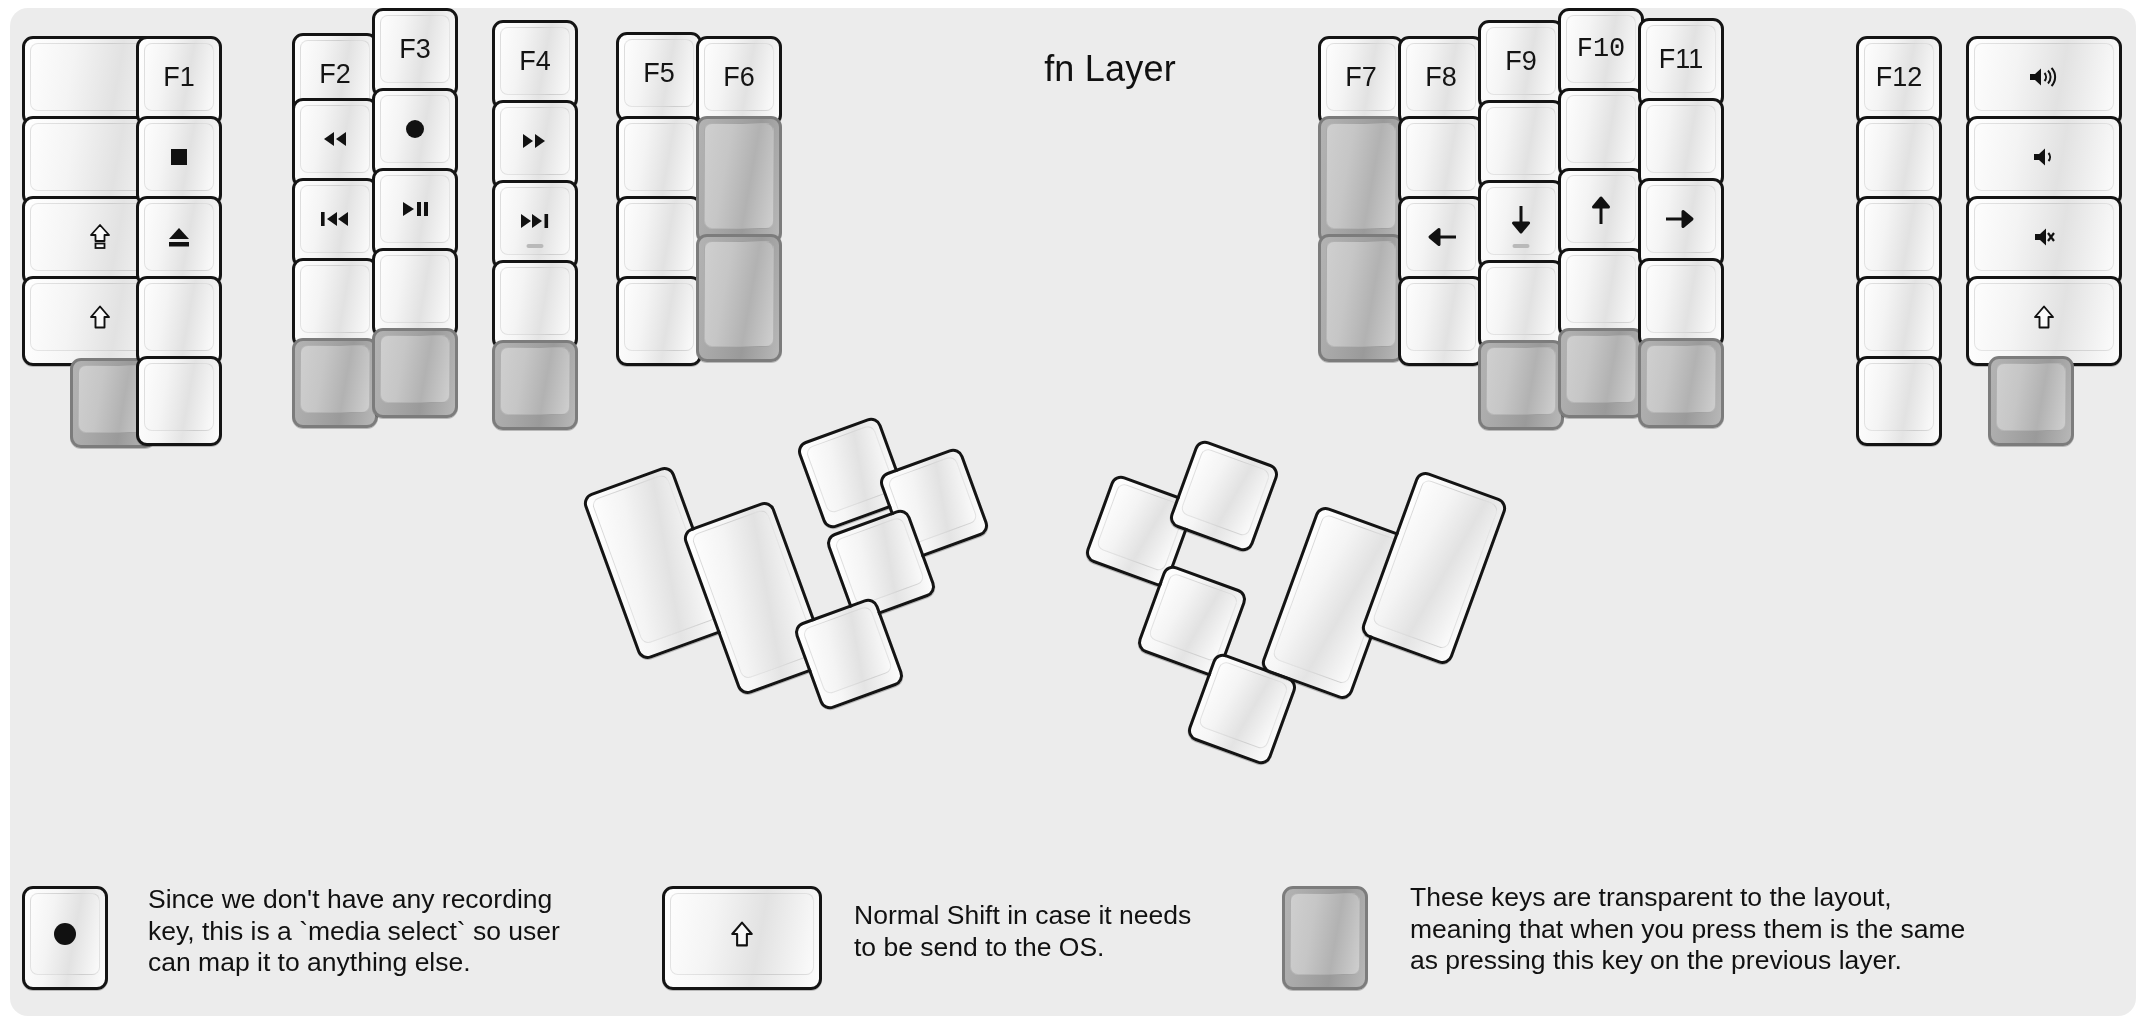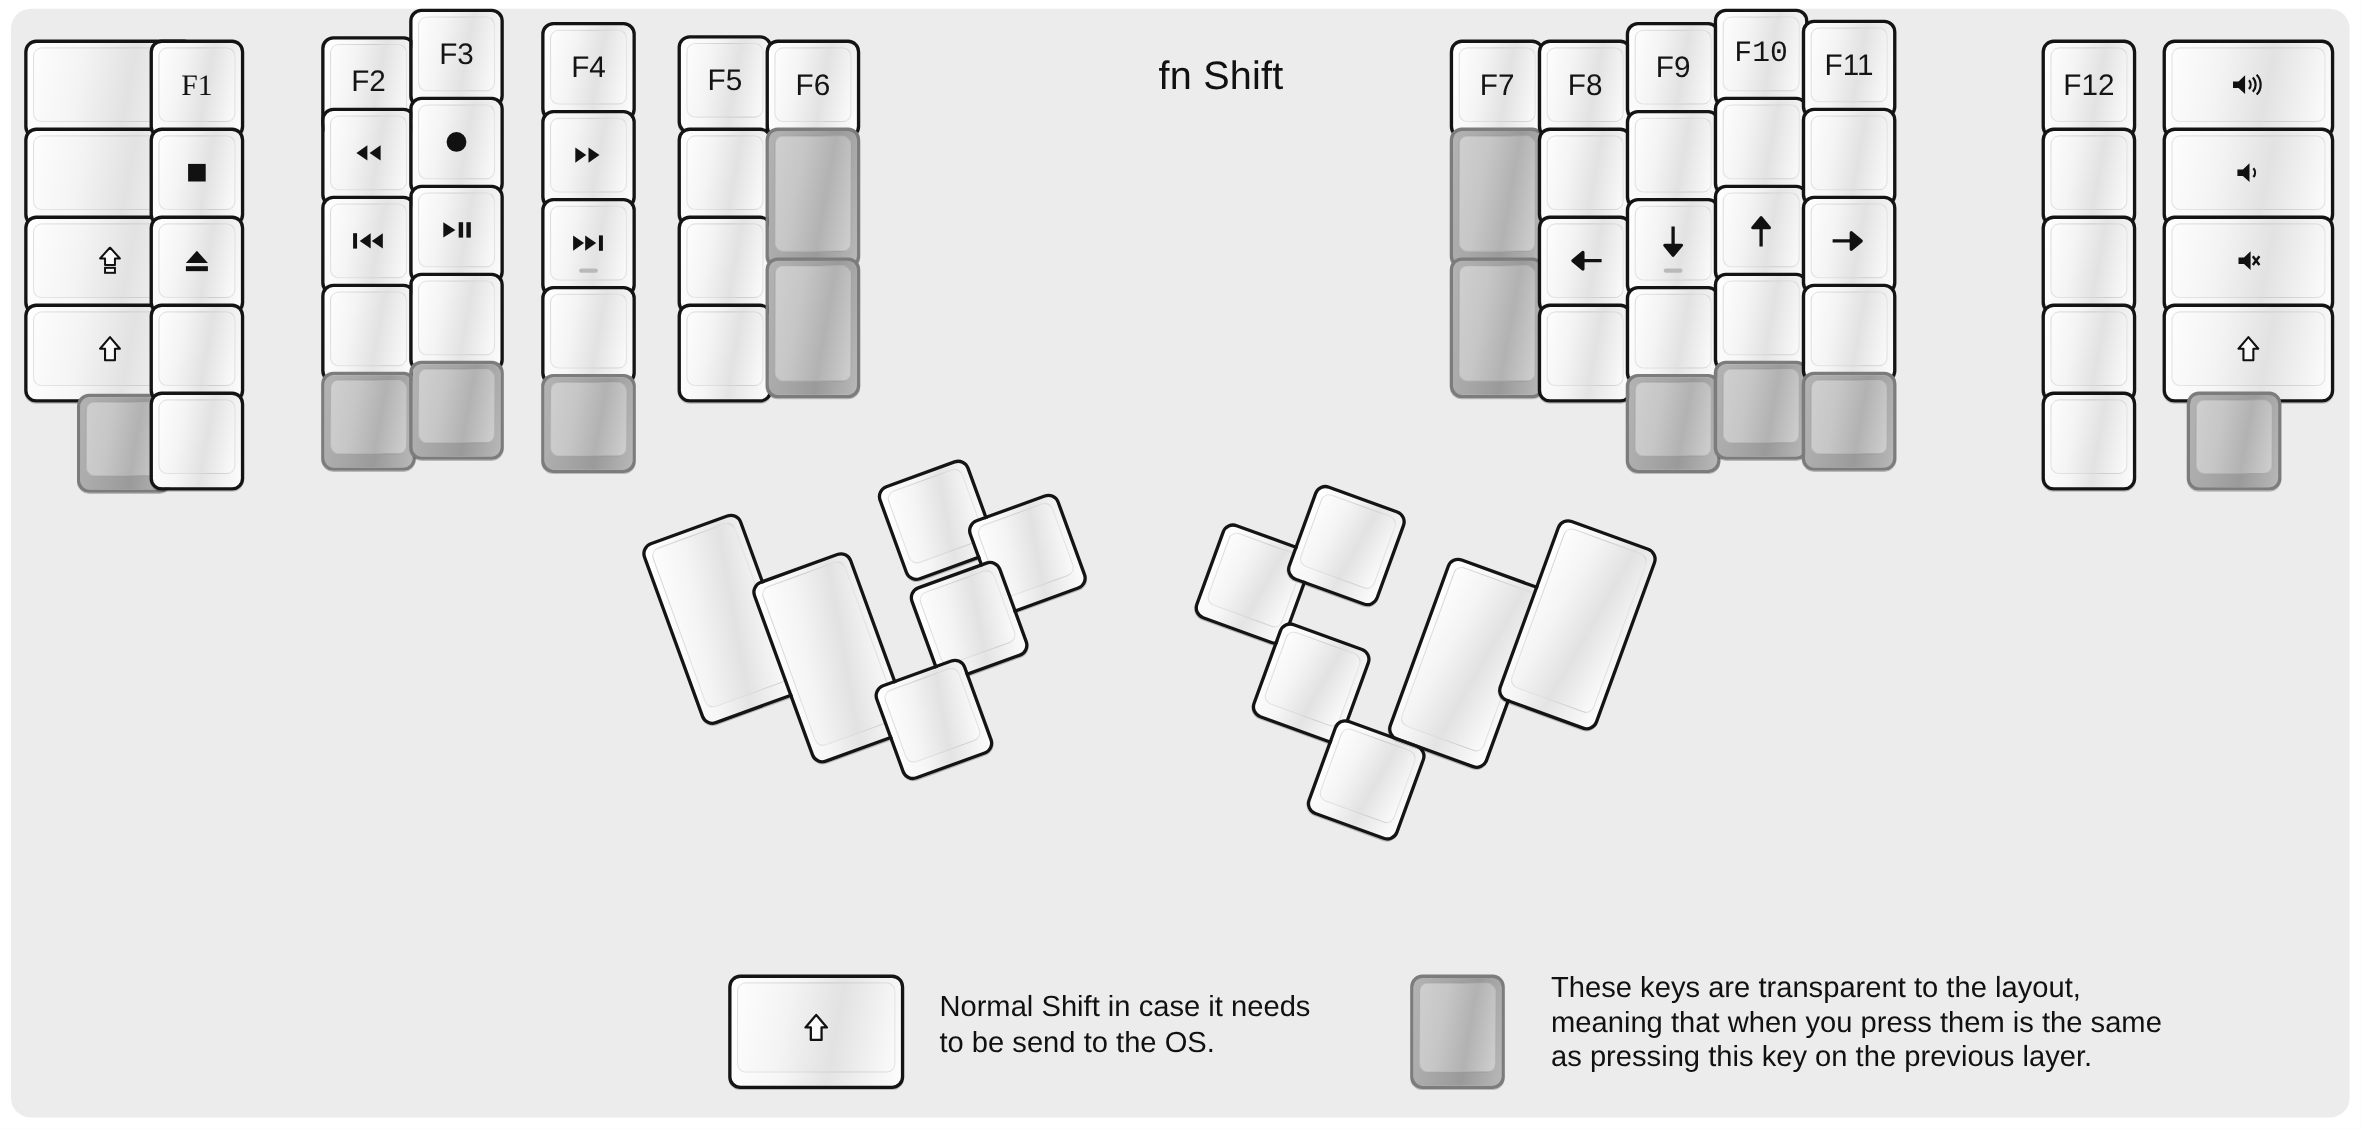--- a/index.html
+++ b/index.html
@@ -96,21 +96,21 @@
   }
   
   svg.ic { display:block; }
 </style>
 </head>
 <body>
 
 <div id="stage">
   <div id="panel"></div>
 
-  <div id="title">fn Shift</div>
+  <div id="title">fn Layer</div>
 
   <div class="key" style="left:22px;top:36px;width:156px;height:90px;">
     <div class="cap"></div>
   </div>
   <div class="key" style="left:22px;top:116px;width:156px;height:90px;">
     <div class="cap"></div>
   </div>
   <div class="key" style="left:22px;top:196px;width:156px;height:90px;">
     <div class="cap">
       <span class="glyph">
@@ -128,21 +128,21 @@
             <path d="M11 1.5 L20 12 L15.5 12 L15.5 22.5 L6.5 22.5 L6.5 12 L2 12 Z" fill="#fafafa" stroke="#111" stroke-width="1.9" stroke-linejoin="round"></path>
           </svg>
       </span>
     </div>
   </div>
 
   <div class="key trans" style="left:70px;top:358px;width:86px;height:90px;">
     <div class="cap"></div>
   </div>
 
-  <div class="key" style="left:136px;top:36px;width:86px;height:90px;font-family:Liberation Serif, serif;">
+  <div class="key" style="left:136px;top:36px;width:86px;height:90px;">
     <div class="cap">
         <span class="lbl">F1</span>
       </div>
   </div>
   <div class="key" style="left:136px;top:116px;width:86px;height:90px;">
     <div class="cap">
       <span class="glyph">
           <svg class="ic" width="20" height="20" viewBox="0 0 20 20">
             <rect x="2" y="2" width="16" height="16" fill="#111"></rect>
           </svg>
@@ -496,20 +496,34 @@
       <div class="cap"></div>
     </div>
     <div class="key" style="left:196px;top:85px;width:96px;height:176px;transform:rotate(20deg);transform-origin:center;">
       <div class="cap"></div>
     </div>
     <div class="key" style="left:296px;top:50px;width:96px;height:176px;transform:rotate(20deg);transform-origin:center;">
       <div class="cap"></div>
     </div>
   </div>
 
+  <div class="legend-item" style="left:22px;top:886px;width:640px;height:120px;">
+    <div class="key lkey" style="width:86px;height:104px;">
+      <div class="cap">
+        <span class="glyph">
+            <svg class="ic" width="26" height="26" viewBox="0 0 26 26">
+              <circle cx="13" cy="13" r="11" fill="#111"></circle>
+            </svg>
+          </span>
+      </div>
+    </div>
+    <div class="ltxt" style="left:126px;top:-2px;width:500px;">Since we don't have any recording
+key, this is a `media select` so user
+can map it to anything else.</div>
+  </div>
 
   <div class="legend-item" style="left:662px;top:886px;width:600px;height:120px;">
     <div class="key lkey" style="width:160px;height:104px;">
       <div class="cap">
         <span class="glyph">
           <svg class="ic" width="24" height="26" viewBox="0 0 22 24">
               <path d="M11 1.5 L20 12 L15.5 12 L15.5 22.5 L6.5 22.5 L6.5 12 L2 12 Z" fill="#fafafa" stroke="#111" stroke-width="1.9" stroke-linejoin="round"></path>
             </svg>
         </span>
       </div>

